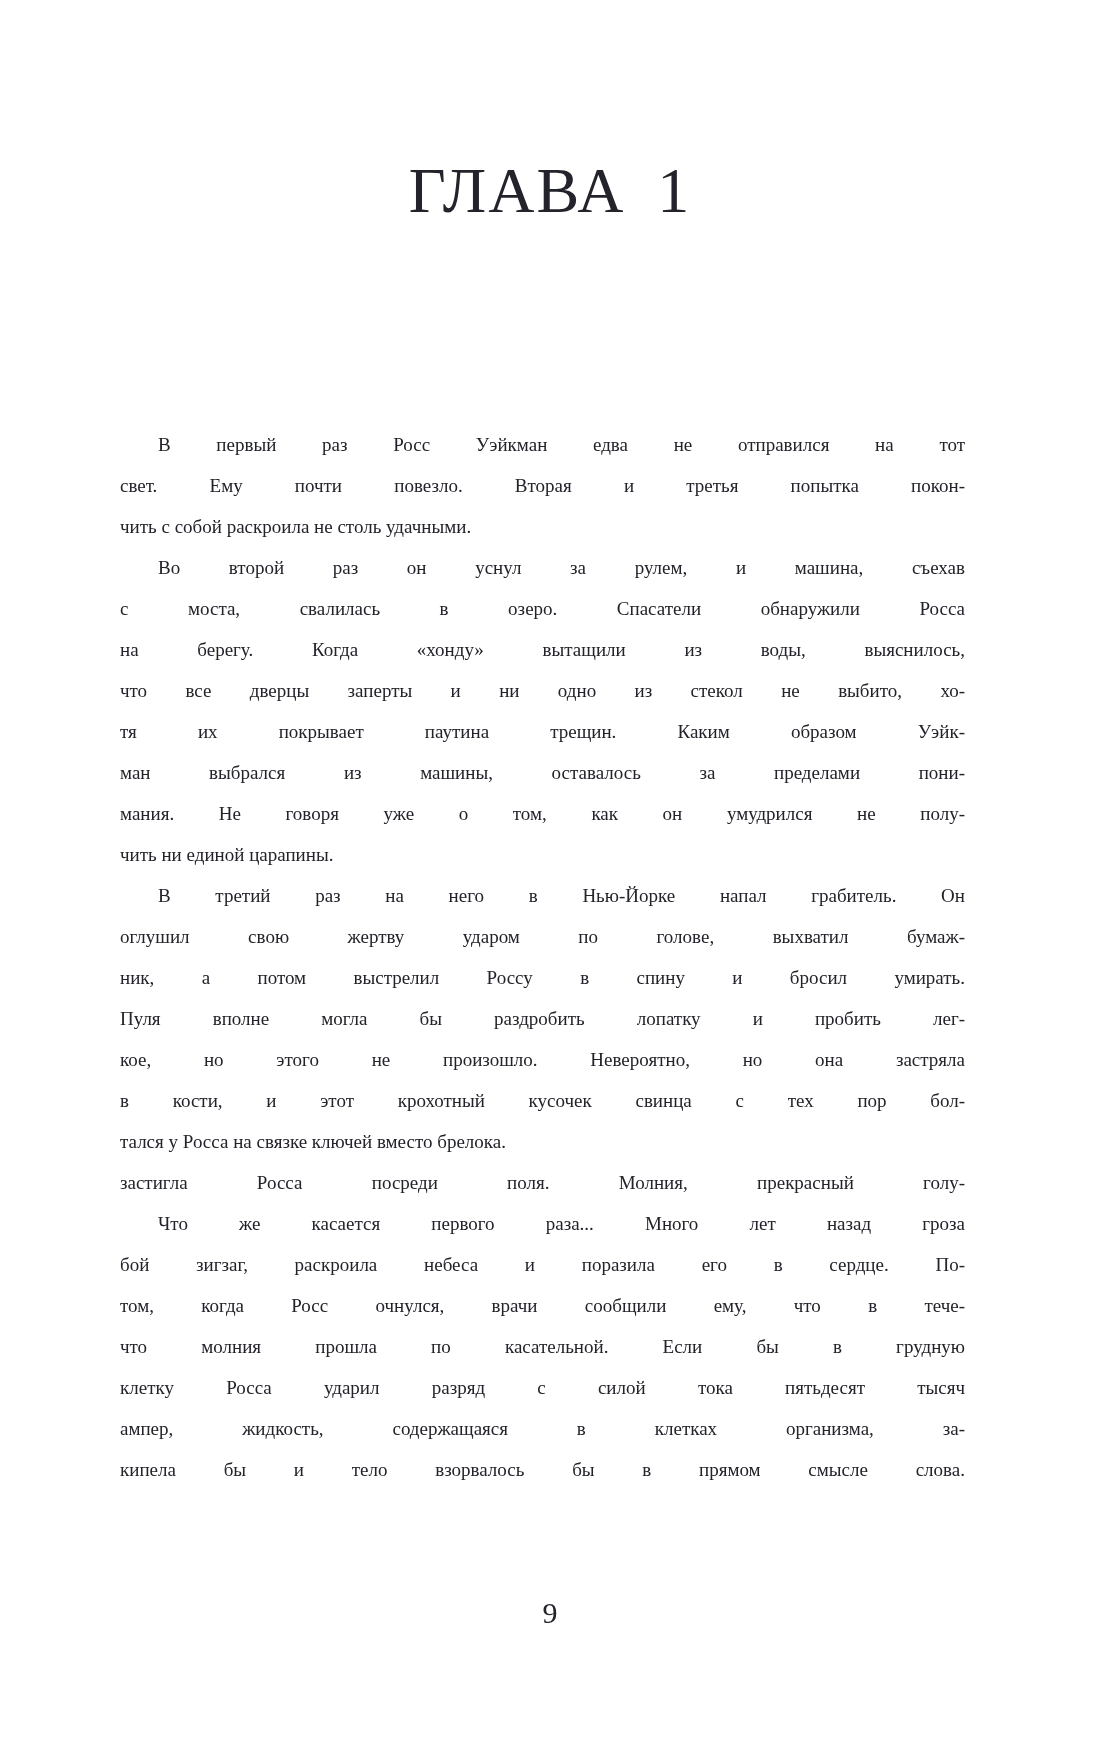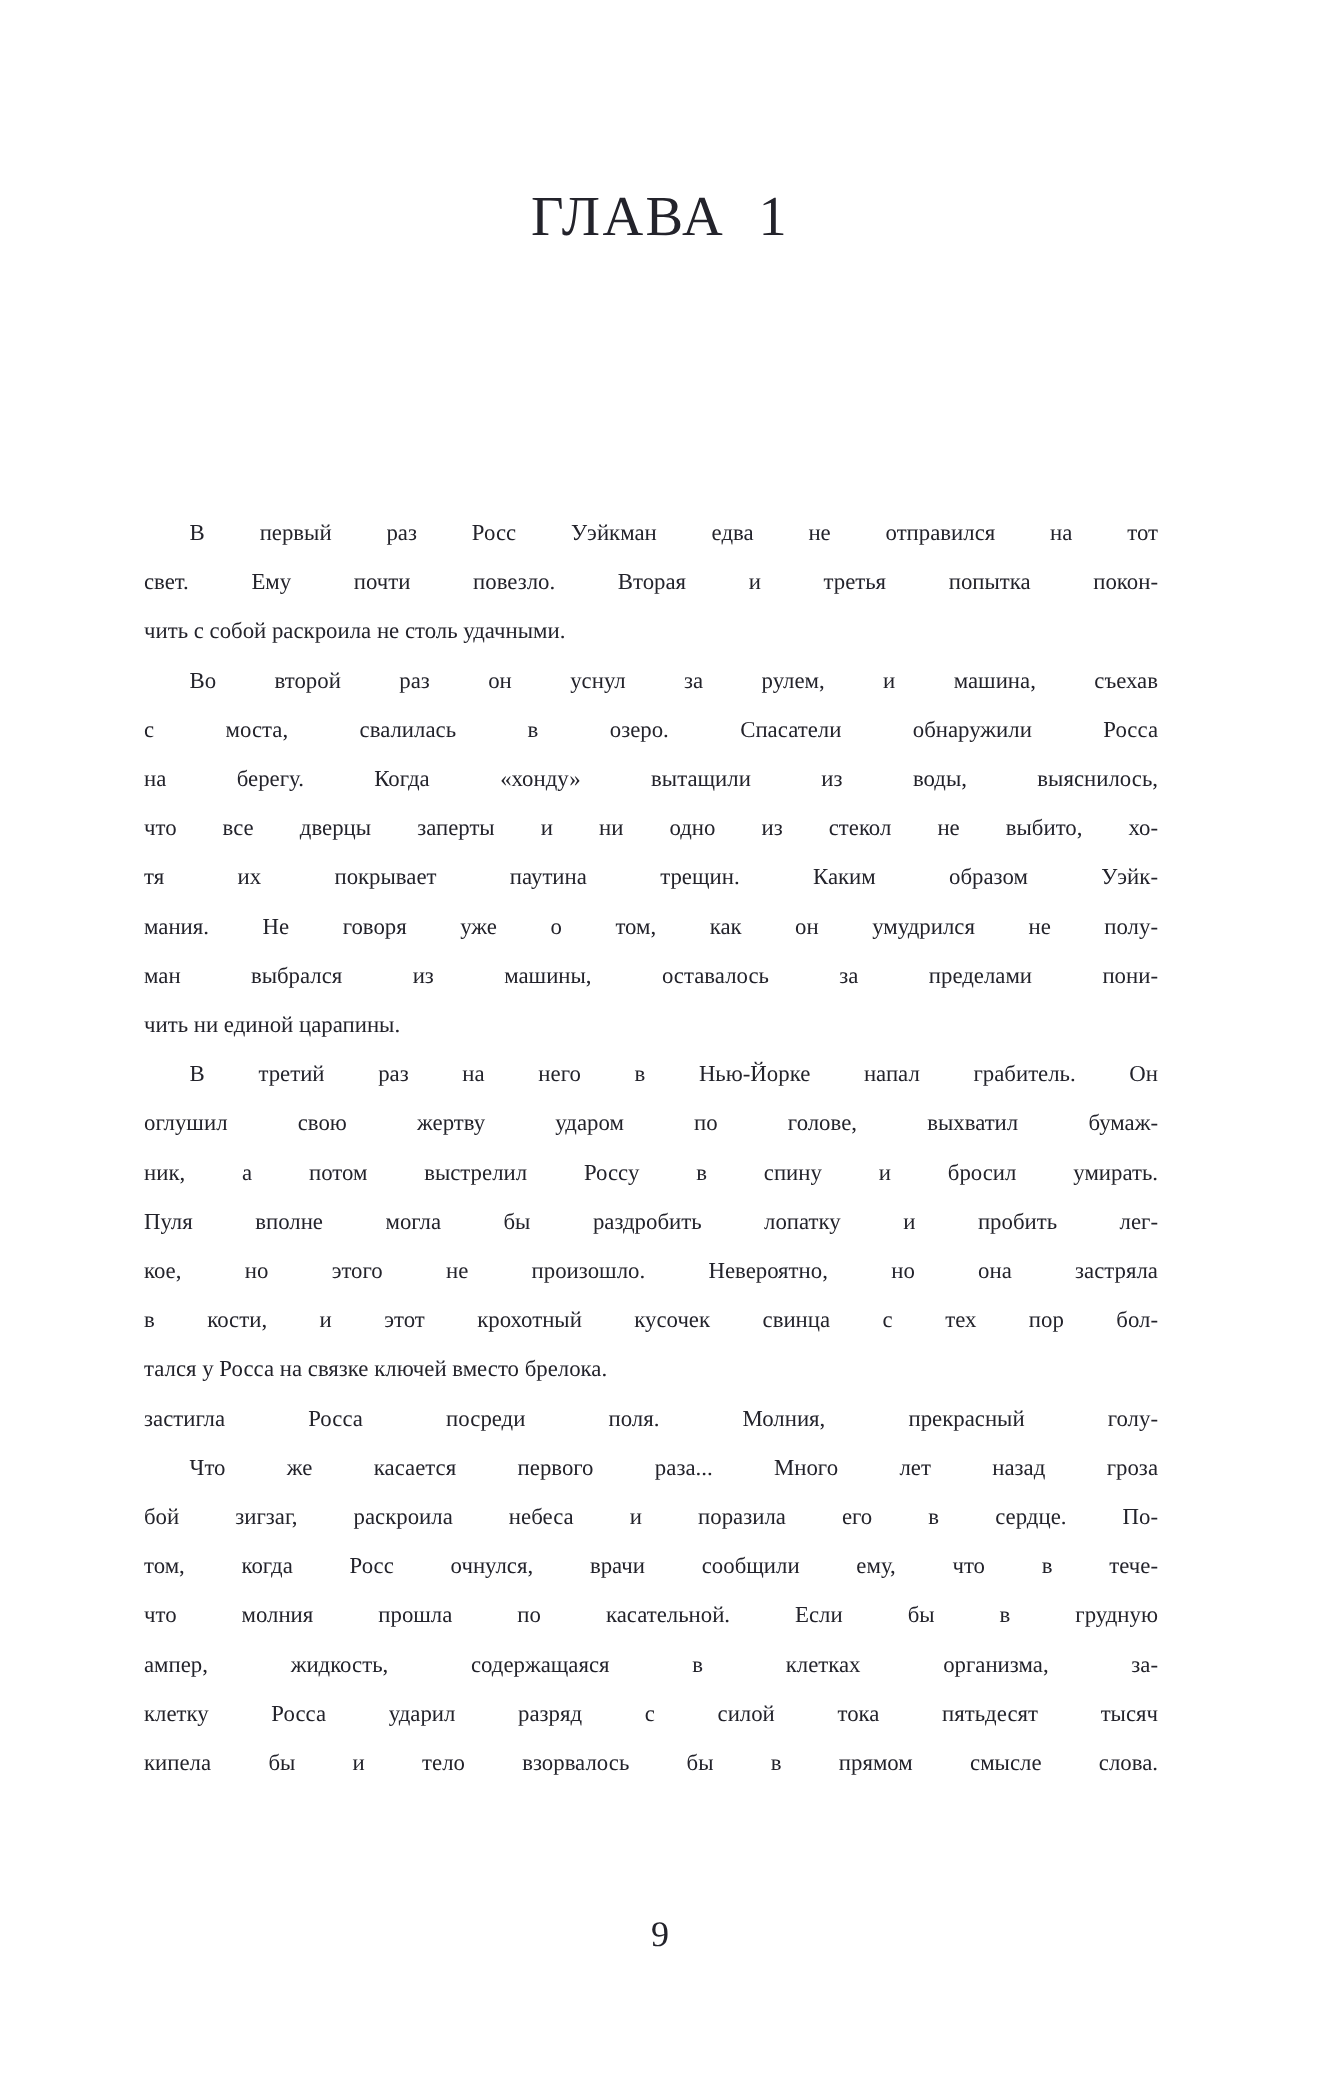--- a/index.html
+++ b/index.html
@@ -22,21 +22,21 @@
   }
   .chapter-title {
     position: absolute;
     top: 154px;
     left: 0;
     width: 100%;
     margin: 0;
     text-align: center;
     font-family: "Liberation Serif", "DejaVu Serif", serif;
     font-weight: 400;
-    font-size: 47px;
+    font-size: 64px;
     letter-spacing: 2px;
     word-spacing: 14px;
     color: var(--ink);
   }
   .text-block {
     position: absolute;
     top: 424px;
     left: 120px;
     width: 845px;
     font-size: 19px;
@@ -73,34 +73,34 @@
 
   <div class="text-block">
       <div class="line indent justified">В первый раз Росс Уэйкман едва не отправился на тот</div>
       <div class="line justified">свет. Ему почти повезло. Вторая и третья попытка покон-</div>
       <div class="line">чить с собой раскроила не столь удачными.</div>
       <div class="line indent justified">Во второй раз он уснул за рулем, и машина, съехав</div>
       <div class="line justified">с моста, свалилась в озеро. Спасатели обнаружили Росса</div>
       <div class="line justified">на берегу. Когда «хонду» вытащили из воды, выяснилось,</div>
       <div class="line justified">что все дверцы заперты и ни одно из стекол не выбито, хо-</div>
       <div class="line justified">тя их покрывает паутина трещин. Каким образом Уэйк-</div>
+      <div class="line justified">ман выбрался из машины, оставалось за пределами пони-</div>
       <div class="line justified">мания. Не говоря уже о том, как он умудрился не полу-</div>
-      <div class="line justified">ман выбрался из машины, оставалось за пределами пони-</div>
       <div class="line">чить ни единой царапины.</div>
       <div class="line indent justified">В третий раз на него в Нью-Йорке напал грабитель. Он</div>
       <div class="line justified">оглушил свою жертву ударом по голове, выхватил бумаж-</div>
       <div class="line justified">ник, а потом выстрелил Россу в спину и бросил умирать.</div>
       <div class="line justified">Пуля вполне могла бы раздробить лопатку и пробить лег-</div>
       <div class="line justified">кое, но этого не произошло. Невероятно, но она застряла</div>
       <div class="line justified">в кости, и этот крохотный кусочек свинца с тех пор бол-</div>
       <div class="line">тался у Росса на связке ключей вместо брелока.</div>
       <div class="line justified">застигла Росса посреди поля. Молния, прекрасный голу-</div>
       <div class="line indent justified">Что же касается первого раза... Много лет назад гроза</div>
       <div class="line justified">бой зигзаг, раскроила небеса и поразила его в сердце. По-</div>
       <div class="line justified">том, когда Росс очнулся, врачи сообщили ему, что в тече-</div>
       <div class="line justified">что молния прошла по касательной. Если бы в грудную</div>
+      <div class="line justified">клетку Росса ударил разряд с силой тока пятьдесят тысяч</div>
       <div class="line justified">ампер, жидкость, содержащаяся в клетках организма, за-</div>
-      <div class="line justified">клетку Росса ударил разряд с силой тока пятьдесят тысяч</div>
       <div class="line justified">кипела бы и тело взорвалось бы в прямом смысле слова.</div>
     </div>
 
   <div class="page-number">9</div>
 </div>
 
 </body></html>

